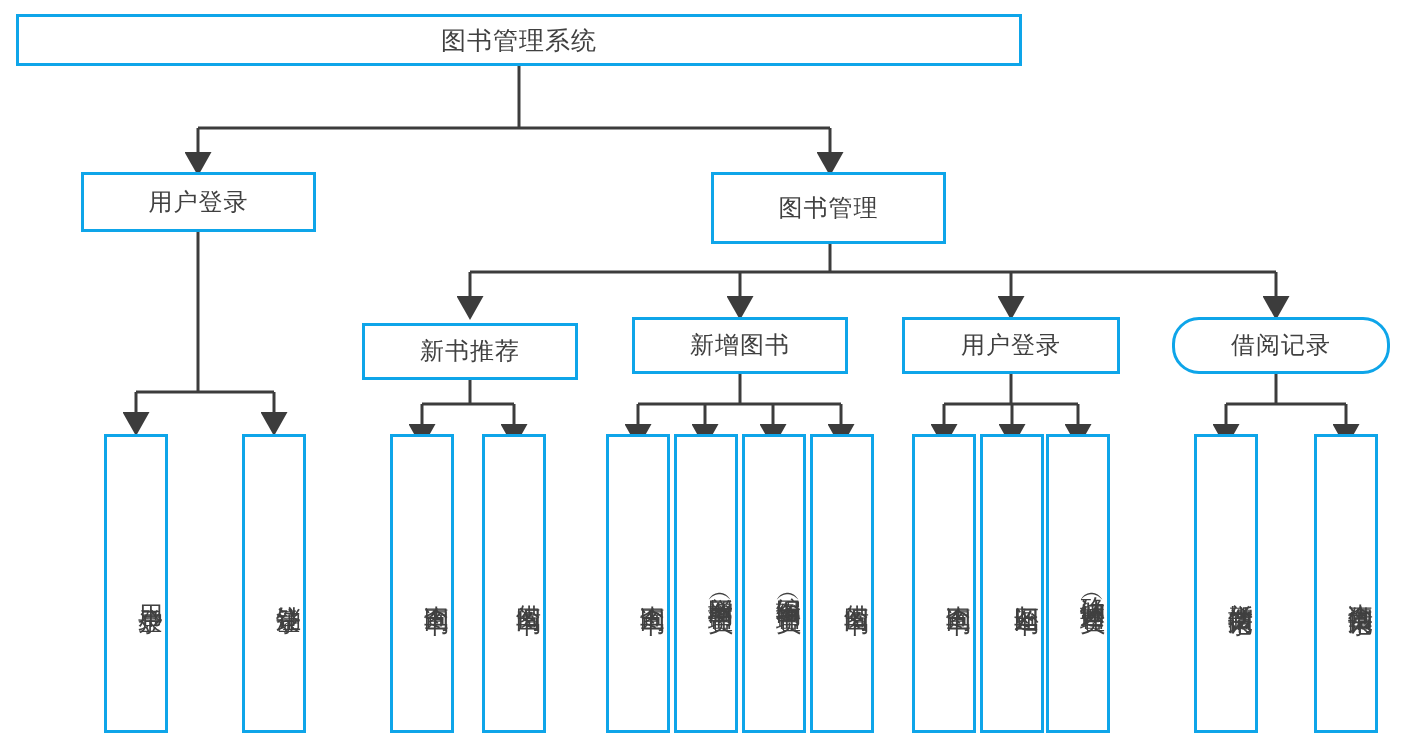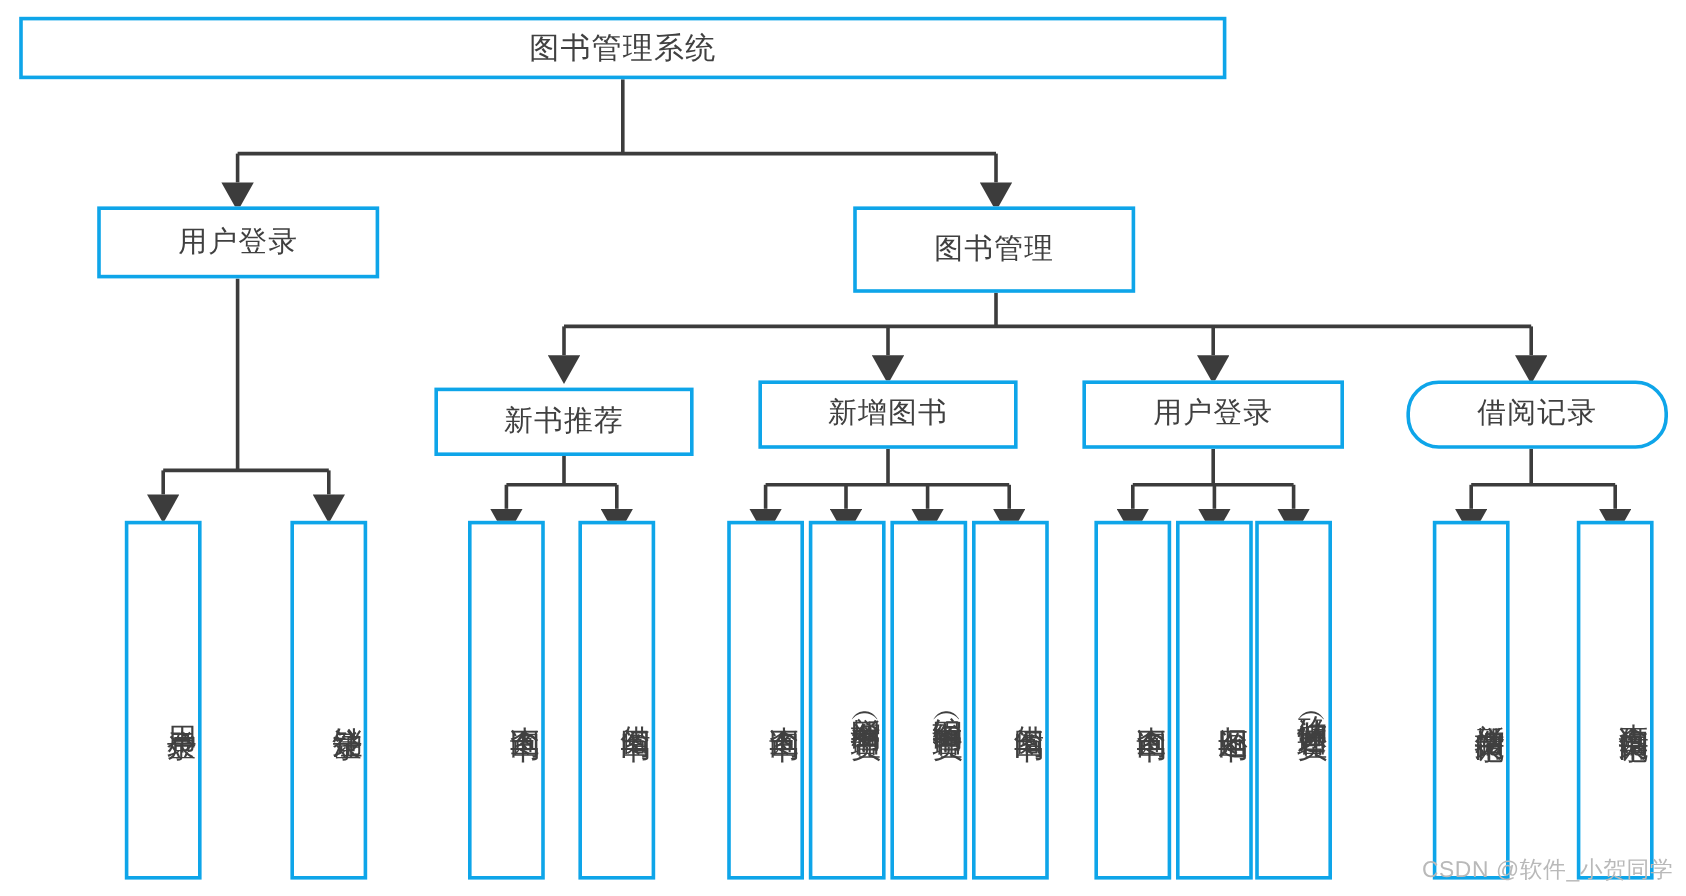--- a/index.html
+++ b/index.html
@@ -144,15 +144,14 @@
   <div class="node vert tall-text" style="left:742px; top:434px; width:64px; height:299px;">编辑图书（管理员）</div>
   <div class="node vert" style="left:810px; top:434px; width:64px; height:299px;">借阅图书</div>
 
   <div class="node vert" style="left:912px; top:434px; width:64px; height:299px;">查询图书</div>
   <div class="node vert" style="left:980px; top:434px; width:64px; height:299px;">归还图书</div>
   <div class="node vert tall-text" style="left:1046px; top:434px; width:64px; height:299px;">确认归还（管理员）</div>
 
   <div class="node vert" style="left:1194px; top:434px; width:64px; height:299px;">新增借阅记录</div>
   <div class="node vert" style="left:1314px; top:434px; width:64px; height:299px;">查询借阅记录</div>
 
-  <div class="watermark">CSDN @软件_小贺同学</div>
 
 </div>
 
 </body></html>

